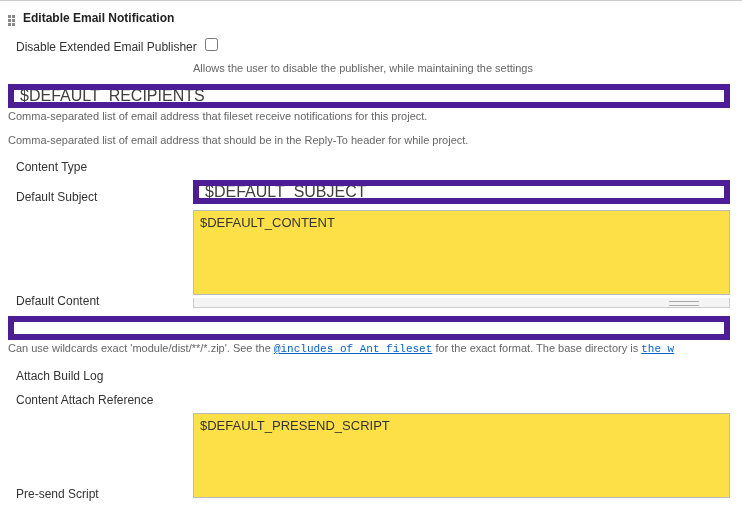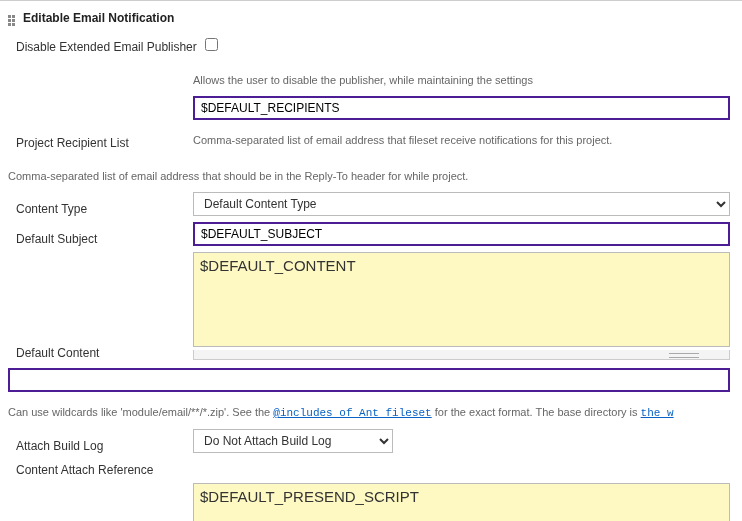--- a/index.html
+++ b/index.html
@@ -44,47 +44,46 @@
     font-size: 12px;
     padding-left: 8px;
   }
   .field-col {
     flex: 1;
   }
   .help-text {
     font-size: 11px;
     color: #666;
     padding: 2px 0 4px 0;
-    margin-top: 12px;
   }
   .help-text a { color: #0b62c4; text-decoration: underline; font-family: Liberation Mono, monospace; }
   input.text-field {
     width: 100%;
     height: 24px;
-    border: 2px solid #4c1d95;
+    border: 6px solid #4c1d95;
     padding: 2px 6px;
-    font-size: 12px;
-    color: #000000;
+    font-size: 16px;
+    color: #404040;
     background: #fff;
   }
   select.select-field {
     height: 24px;
     border: 1px solid #bbb;
     padding: 2px 6px;
     font-size: 12px;
     color: #333;
     background: #fff;
   }
   textarea.textarea-field {
     width: 100%;
     border: 1px solid #bbb;
     padding: 4px 6px;
-    font-size: 15px;
+    font-size: 13px;
     color: #333;
-    background: #fef9c3;
+    background: #fde047;
     resize: none;
     font-family: Arial, Helvetica, sans-serif;
   }
   .resize-grip {
     height: 10px;
     border: 1px solid #ccc;
     border-top: none;
     background: #f4f4f4;
     position: relative;
   }
@@ -128,40 +127,34 @@
   <div class="field-col" style="padding-top:4px;">
     <input type="checkbox" style="">
   </div>
 </div>
 <div class="form-row">
   <div class="label-col"></div>
   <div class="field-col help-text">Allows the user to disable the publisher, while maintaining the settings</div>
 </div>
 
 <div class="form-row">
-  <div class="label-col">Project Recipient List</div>
   <div class="field-col">
     <input class="text-field" type="text" value="$DEFAULT_RECIPIENTS" style="">
     <div class="help-text">Comma-separated list of email address that fileset receive notifications for this project.</div>
   </div>
 </div>
 
 <div class="form-row">
   <div class="field-col">
     <div class="help-text">Comma-separated list of email address that should be in the Reply-To header for while project.</div>
   </div>
 </div>
 
 <div class="form-row">
   <div class="label-col">Content Type</div>
-  <div class="field-col">
-    <select class="select-field select-wide">
-      <option>Default Content Type</option>
-    </select>
-  </div>
 </div>
 
 <div class="form-row">
   <div class="label-col">Default Subject</div>
   <div class="field-col">
     <input class="text-field" type="text" value="$DEFAULT_SUBJECT" style="">
   </div>
 </div>
 
 <div class="form-row">
@@ -171,32 +164,27 @@
     <div class="resize-grip"></div>
   </div>
 </div>
 
 <div class="spacer"></div>
 
 <div class="form-row">
   <div class="field-col">
     <input class="text-field" type="text" value="" style="">
     <div class="help-text">
-      <span>Can use wildcards like 'module/email/**/*.zip'. See the </span><a href="#">@includes of Ant fileset</a><span> for the exact format. The base directory is </span><a href="#">the w</a>
+      <span>Can use wildcards exact 'module/dist/**/*.zip'. See the </span><a href="#">@includes of Ant fileset</a><span> for the exact format. The base directory is </span><a href="#">the w</a>
     </div>
   </div>
 </div>
 
 <div class="form-row">
   <div class="label-col">Attach Build Log</div>
-  <div class="field-col">
-    <select class="select-field select-narrow">
-      <option>Do Not Attach Build Log</option>
-    </select>
-  </div>
 </div>
 
 <div class="form-row">
   <div class="label-col">Content Attach Reference</div>
   <div class="field-col"></div>
 </div>
 
 <div class="form-row">
   <div class="label-col">Pre-send Script</div>
   <div class="field-col">

